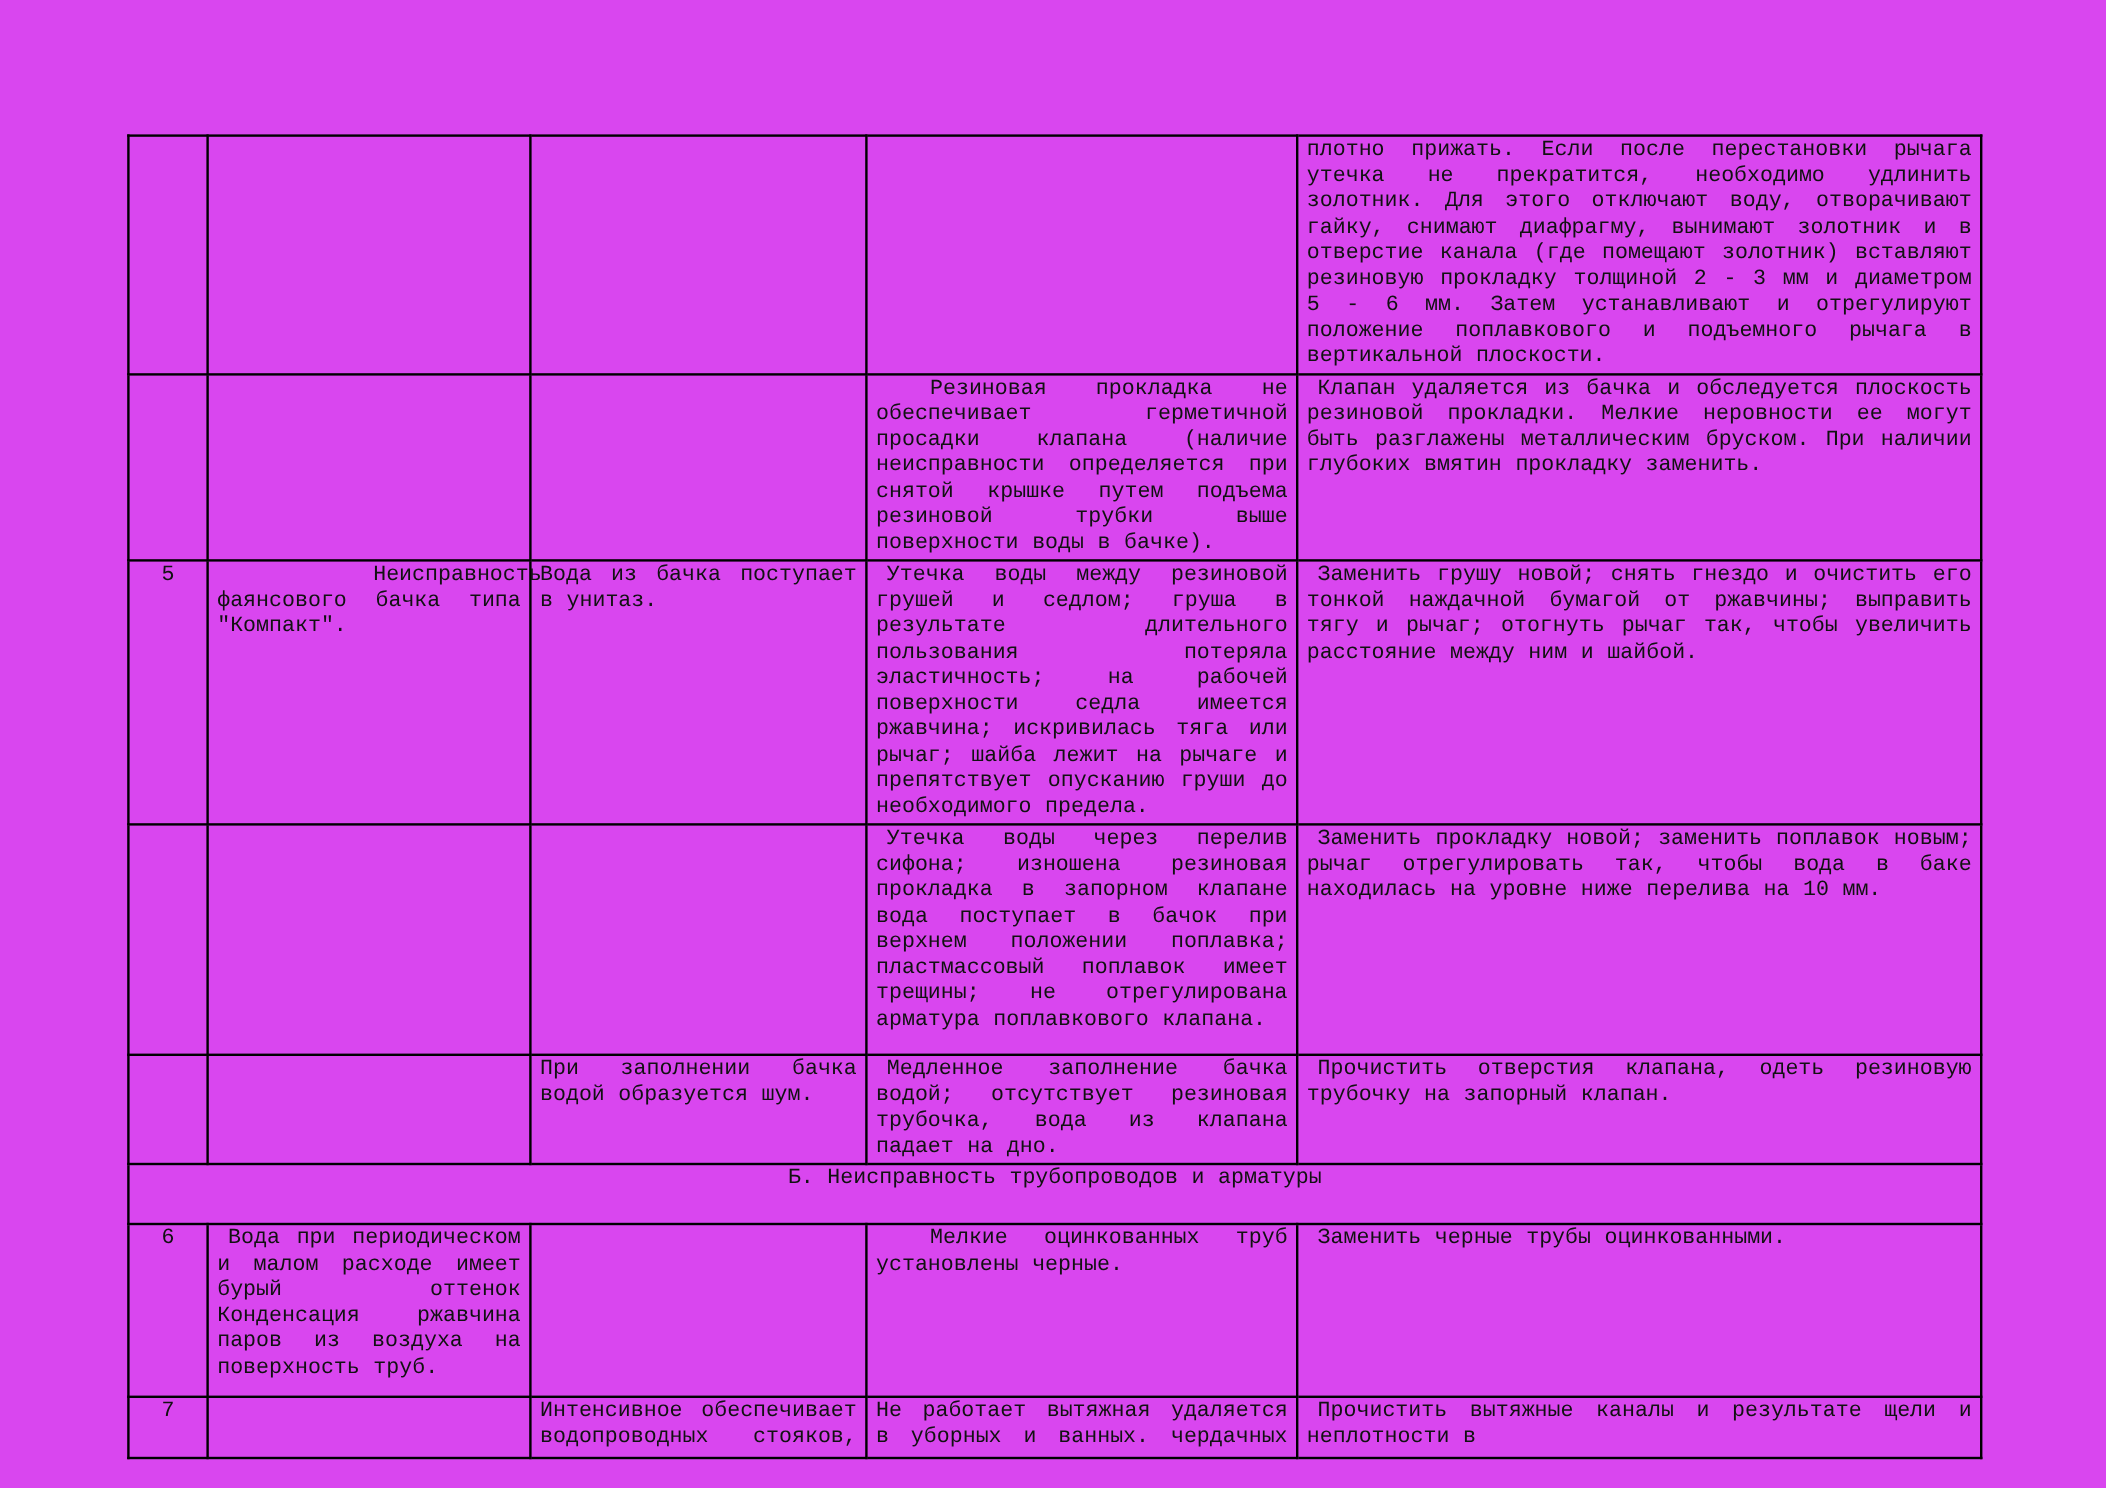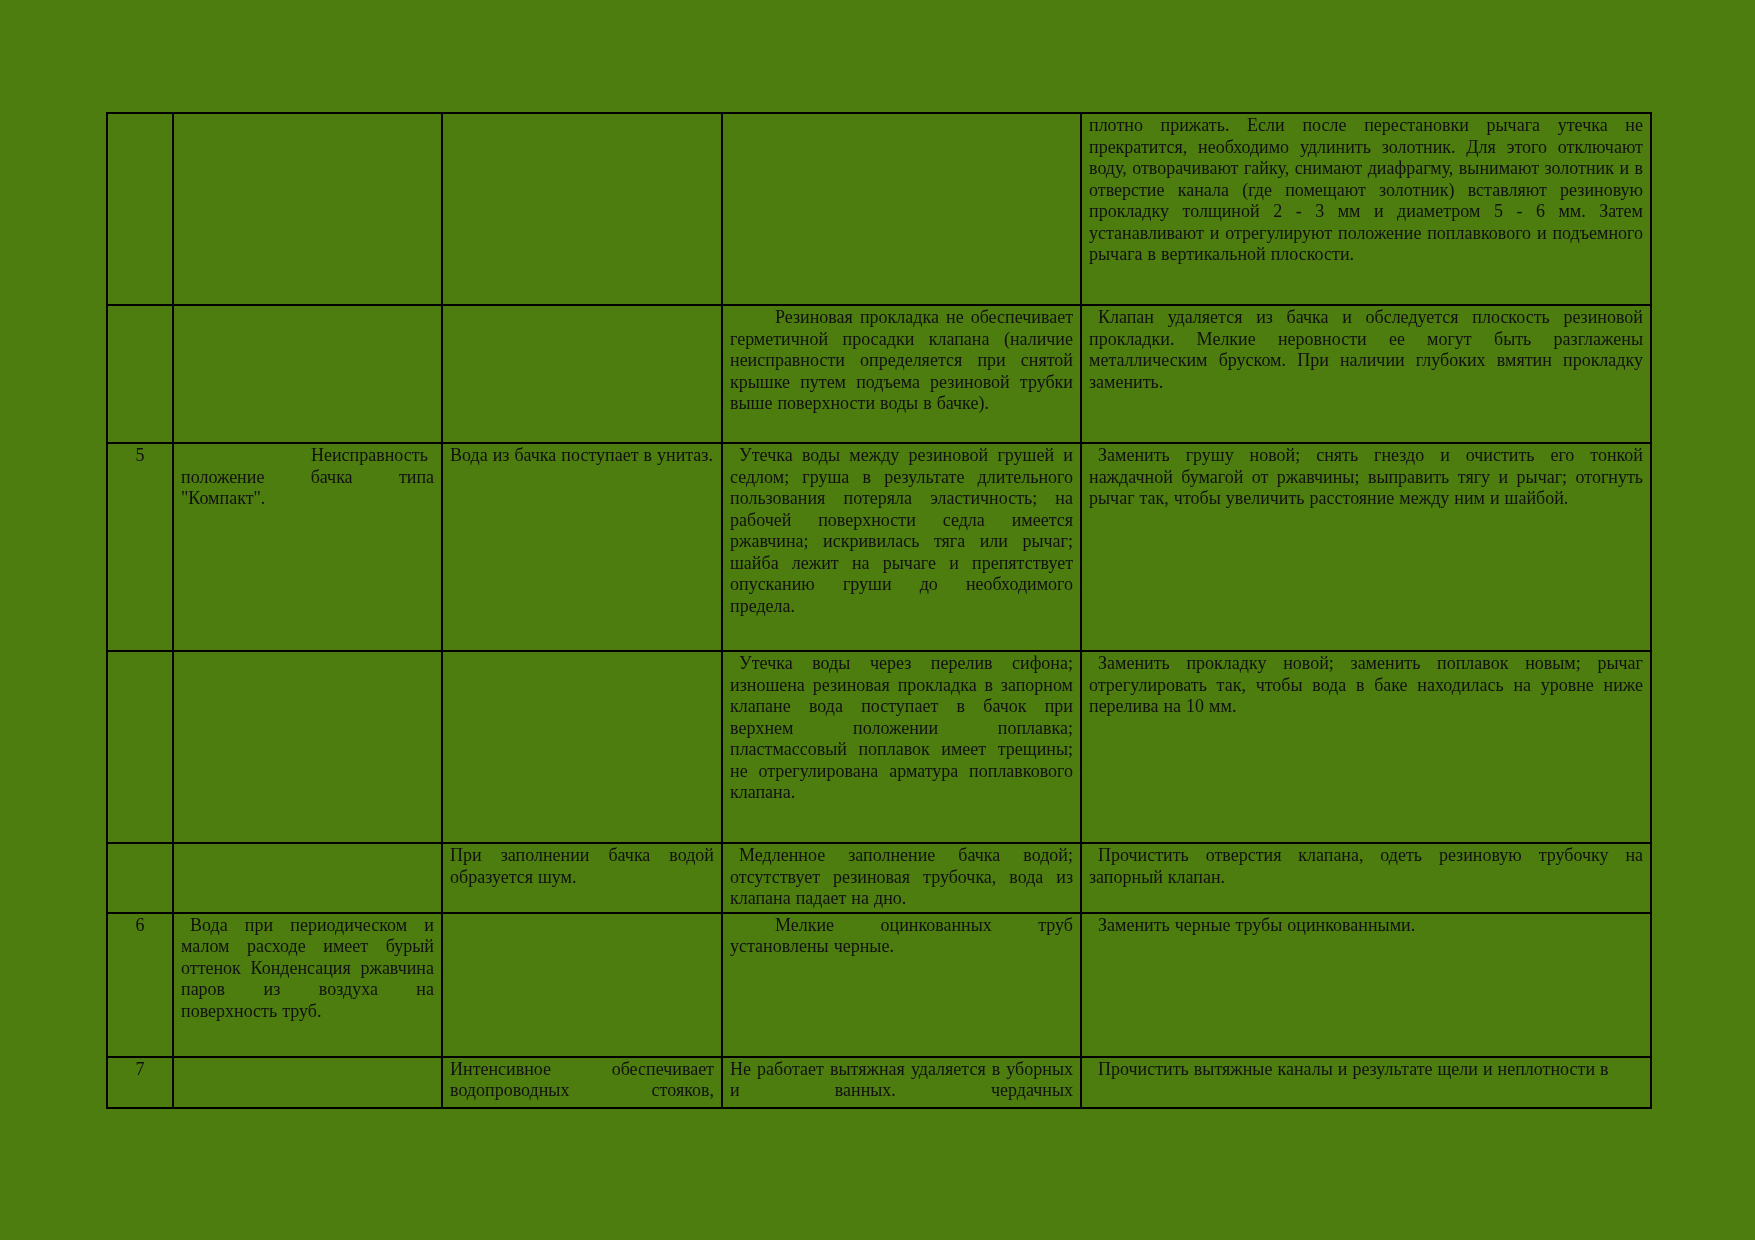--- a/index.html
+++ b/index.html
@@ -7,22 +7,22 @@
     padding: 0;
     background: #ffffff;
     width: 1755px;
     height: 1240px;
     overflow: hidden;
   }
   .page {
     position: relative;
     width: 1755px;
     height: 1240px;
-    background: #4d7c0f;
-    font-family: Liberation Serif, serif;
+    background: #d946ef;
+    font-family: Liberation Mono, monospace;
     color: #111111;
   }
   table.doc-table {
     position: absolute;
     left: 106px;
     top: 112px;
     border-collapse: collapse;
     table-layout: fixed;
     width: 1546px;
     font-size: 18px;
@@ -77,21 +77,21 @@
     <tr style="height:138px">
       <td></td>
       <td></td>
       <td></td>
       <td class="just ind-md">Резиновая прокладка не обеспечивает герметичной просадки клапана (наличие неисправности определяется при снятой крышке путем подъема резиновой трубки выше поверхности воды в бачке).</td>
       <td class="just ind-xs">Клапан удаляется из бачка и обследуется плоскость резиновой прокладки. Мелкие неровности ее могут быть разглажены металлическим бруском. При наличии глубоких вмятин прокладку заменить.</td>
     </tr>
 
     <tr style="height:208px">
       <td class="num">5</td>
-      <td class="just ind-lg">Неисправность положение бачка типа "Компакт".</td>
+      <td class="just ind-lg">Неисправность фаянсового бачка типа "Компакт".</td>
       <td class="just">Вода из бачка поступает в унитаз.</td>
       <td class="just ind-xs">Утечка воды между резиновой грушей и седлом; груша в результате длительного пользования потеряла эластичность; на рабочей поверхности седла имеется ржавчина; искривилась тяга или рычаг; шайба лежит на рычаге и препятствует опусканию груши до необходимого предела.</td>
       <td class="just ind-xs">Заменить грушу новой; снять гнездо и очистить его тонкой наждачной бумагой от ржавчины; выправить тягу и рычаг; отогнуть рычаг так, чтобы увеличить расстояние между ним и шайбой.</td>
     </tr>
 
     <tr style="height:192px">
       <td></td>
       <td></td>
       <td></td>
       <td class="just ind-xs">Утечка воды через перелив сифона; изношена резиновая прокладка в запорном клапане  вода поступает в бачок при верхнем положении поплавка; пластмассовый поплавок имеет трещины; не отрегулирована арматура поплавкового клапана.</td>
@@ -99,20 +99,23 @@
     </tr>
 
     <tr style="height:68px">
       <td></td>
       <td></td>
       <td class="just">При заполнении бачка водой образуется шум.</td>
       <td class="just ind-xs">Медленное заполнение бачка водой; отсутствует резиновая трубочка, вода из клапана падает на дно.</td>
       <td class="just ind-xs">Прочистить отверстия клапана, одеть резиновую трубочку на запорный клапан.</td>
     </tr>
 
+    <tr style="height:50px">
+      <td class="section" colspan="5">Б. Неисправность трубопроводов и арматуры</td>
+    </tr>
 
     <tr style="height:144px">
       <td class="num">6</td>
       <td class="just ind-xs">Вода при периодическом и малом расходе имеет бурый оттенок Конденсация ржавчина паров из воздуха на поверхность труб.</td>
       <td></td>
       <td class="just ind-md">Мелкие оцинкованных труб установлены черные.</td>
       <td class="just ind-xs">Заменить черные трубы оцинкованными.</td>
     </tr>
 
     <tr style="height:51px">

